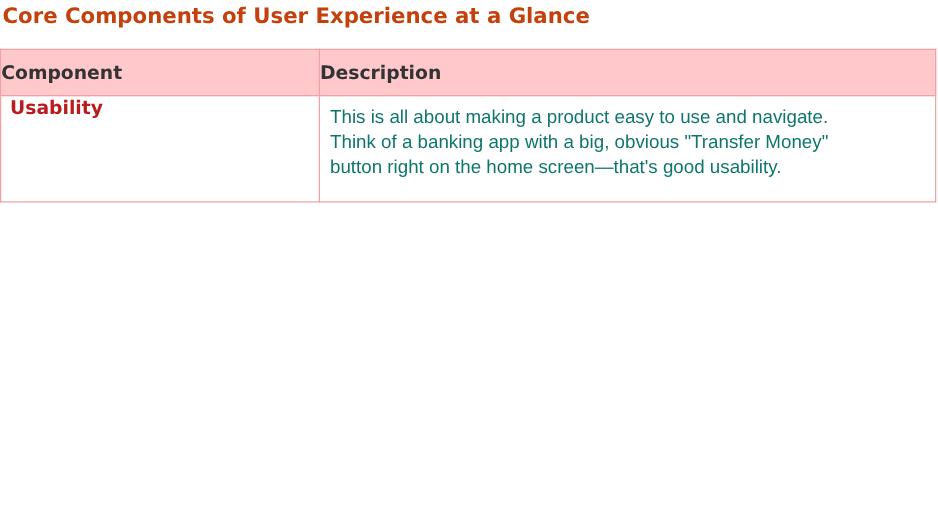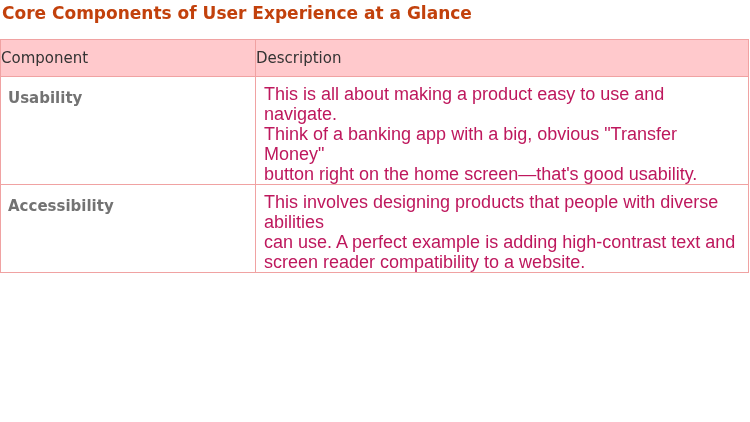--- a/index.html
+++ b/index.html
@@ -34,42 +34,42 @@
     text-align: left;
     box-sizing: border-box;
   }
   .ux-table thead tr {
     height: 37px;
   }
   .ux-table thead th {
     background: #ffc9cc;
     vertical-align: middle;
     font-size: 15px;
-    font-weight: normal;
+    font-weight: bold;
     color: #333333;
     padding: 0;
   }
   th.col-component {
     width: 255px;
     padding-left: 21px;
   }
   th.col-description {
     padding-left: 11px;
   }
   td.component-cell {
     font-size: 15px;
     font-weight: bold;
-    color: #737373;
-    padding: 12px 6px 0 7px;
+    color: #b91c1c;
+    padding: 0 6px 0 7px;
   }
   td.description-cell {
     font-family: "Liberation Sans", sans-serif;
-    font-size: 18px;
+    font-size: 15px;
     line-height: 20px;
-    color: #be185d;
+    color: #0f766e;
     padding: 7px 8px 0 8px;
     white-space: pre-line;
   }
   tr.row-1 { height: 85px; }
   tr.row-2 { height: 84px; }
   tr.row-3 { height: 86px; }
   tr.row-4 { height: 90px; }
 </style>
 </head>
 <body>
@@ -83,20 +83,14 @@
       <th class="col-description">Description</th>
     </tr>
   </thead>
   <tbody>
     <tr class="row-1">
       <td class="component-cell">Usability</td>
       <td class="description-cell">This is all about making a product easy to use and navigate.
 Think of a banking app with a big, obvious "Transfer Money"
 button right on the home screen—that's good usability.</td>
     </tr>
-    <tr class="row-2">
-      <td class="component-cell">Accessibility</td>
-      <td class="description-cell">This involves designing products that people with diverse abilities
-can use. A perfect example is adding high-contrast text and
-screen reader compatibility to a website.</td>
-    </tr>
   </tbody>
 </table>
 
 </body></html>

